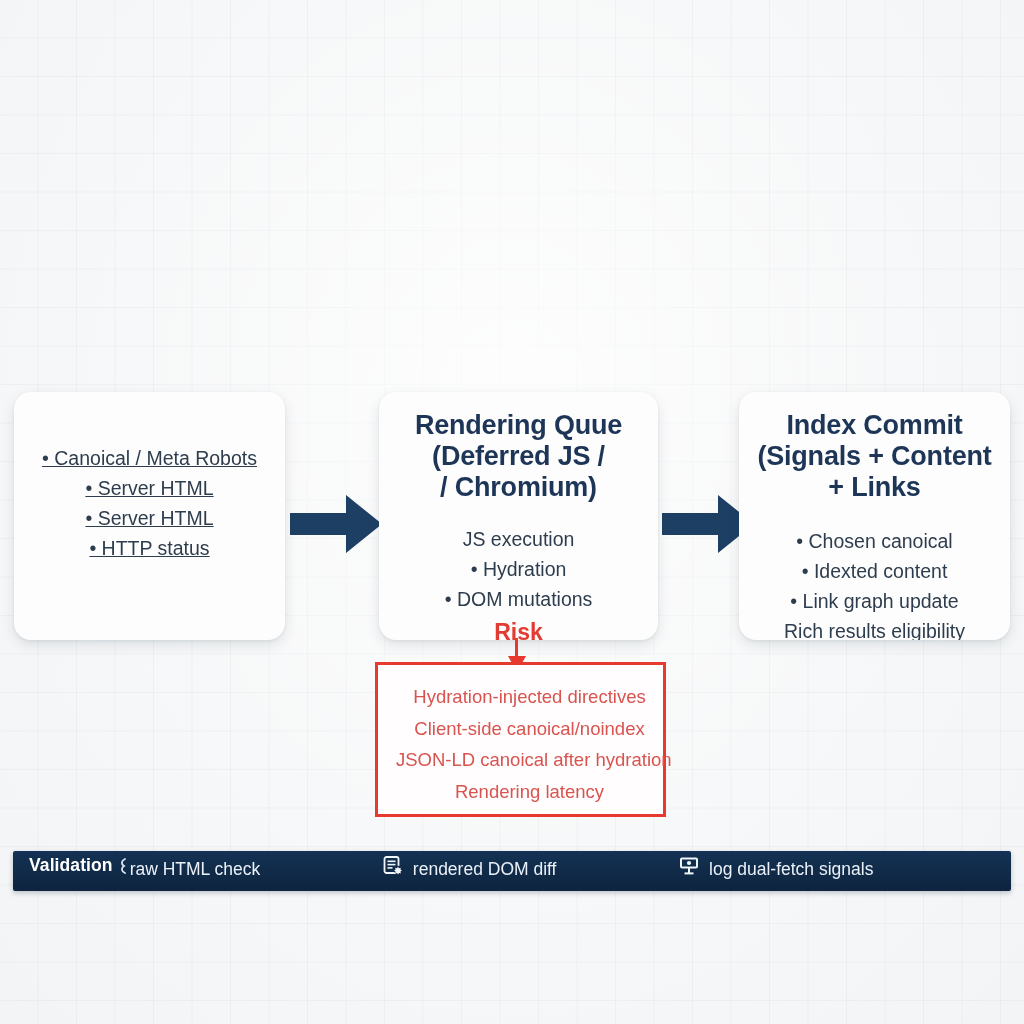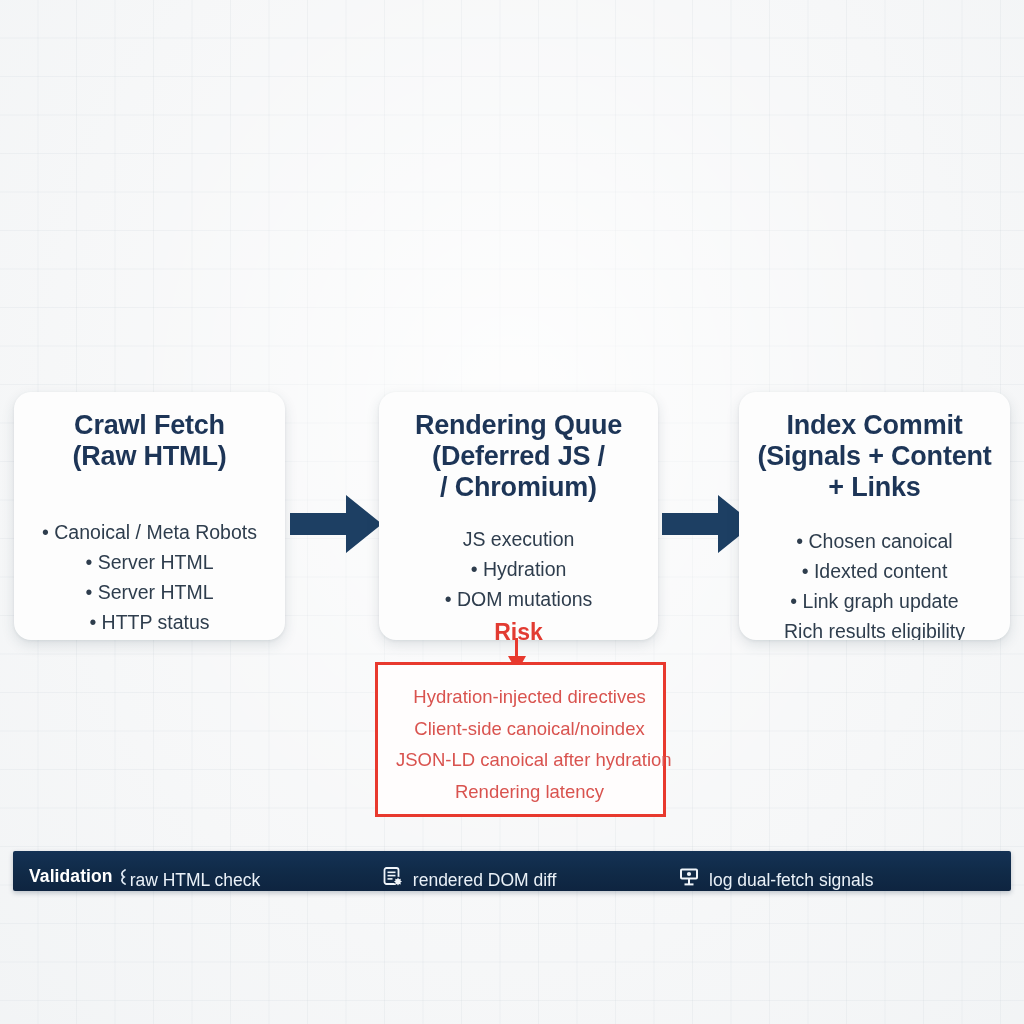--- a/index.html
+++ b/index.html
@@ -112,21 +112,21 @@
   #validation-bar {
     position: absolute;
     left: 13px;
     top: 851px;
     width: 998px;
     height: 40px;
     background: linear-gradient(180deg, #143255 0%, #102a47 55%, #0e2440 100%);
     border-radius: 2px;
     box-shadow: 0 2px 5px rgba(20,40,65,0.25);
     display: flex;
-    align-items: flex-end;
+    align-items: flex-start;
     box-sizing: border-box;
     padding: 0 16px;
   }
   .vitem {
     display: flex;
     align-items: center;
     color: #eaf1f8;
     font-size: 17.5px;
     white-space: nowrap;
   }
@@ -147,25 +147,21 @@
   }
   .vspacer { flex: 1 1 auto; }
 </style>
 </head>
 <body>
 
 <div id="canvas">
   <div id="wash"></div>
 
   <div class="card" id="card-0" style="left:14px; top:392px; width:271px; height:248px;">
-    <div class="card-title">
-      <span class="tline">Crawl Fetch</span>
-      <span class="tline">(Raw HTML)</span>
-    </div>
-    <div class="bullets" style="margin-top:45px;">
+    <div class="bullets" style="margin-top:33px;text-decoration:underline;">
       <span class="bullet">• Canoical / Meta Robots</span>
       <span class="bullet">• Server HTML</span>
       <span class="bullet">• Server HTML</span>
       <span class="bullet">• HTTP status</span>
     </div>
   </div>
 
   <div class="arrow" style="left:290px; top:493px; width:92px; height:62px;">
     <svg width="92" height="62" viewBox="0 0 92 62">
       <polygon points="0,20 56,20 56,2 92,31 56,60 56,42 0,42" fill="#1d3f63"></polygon>

